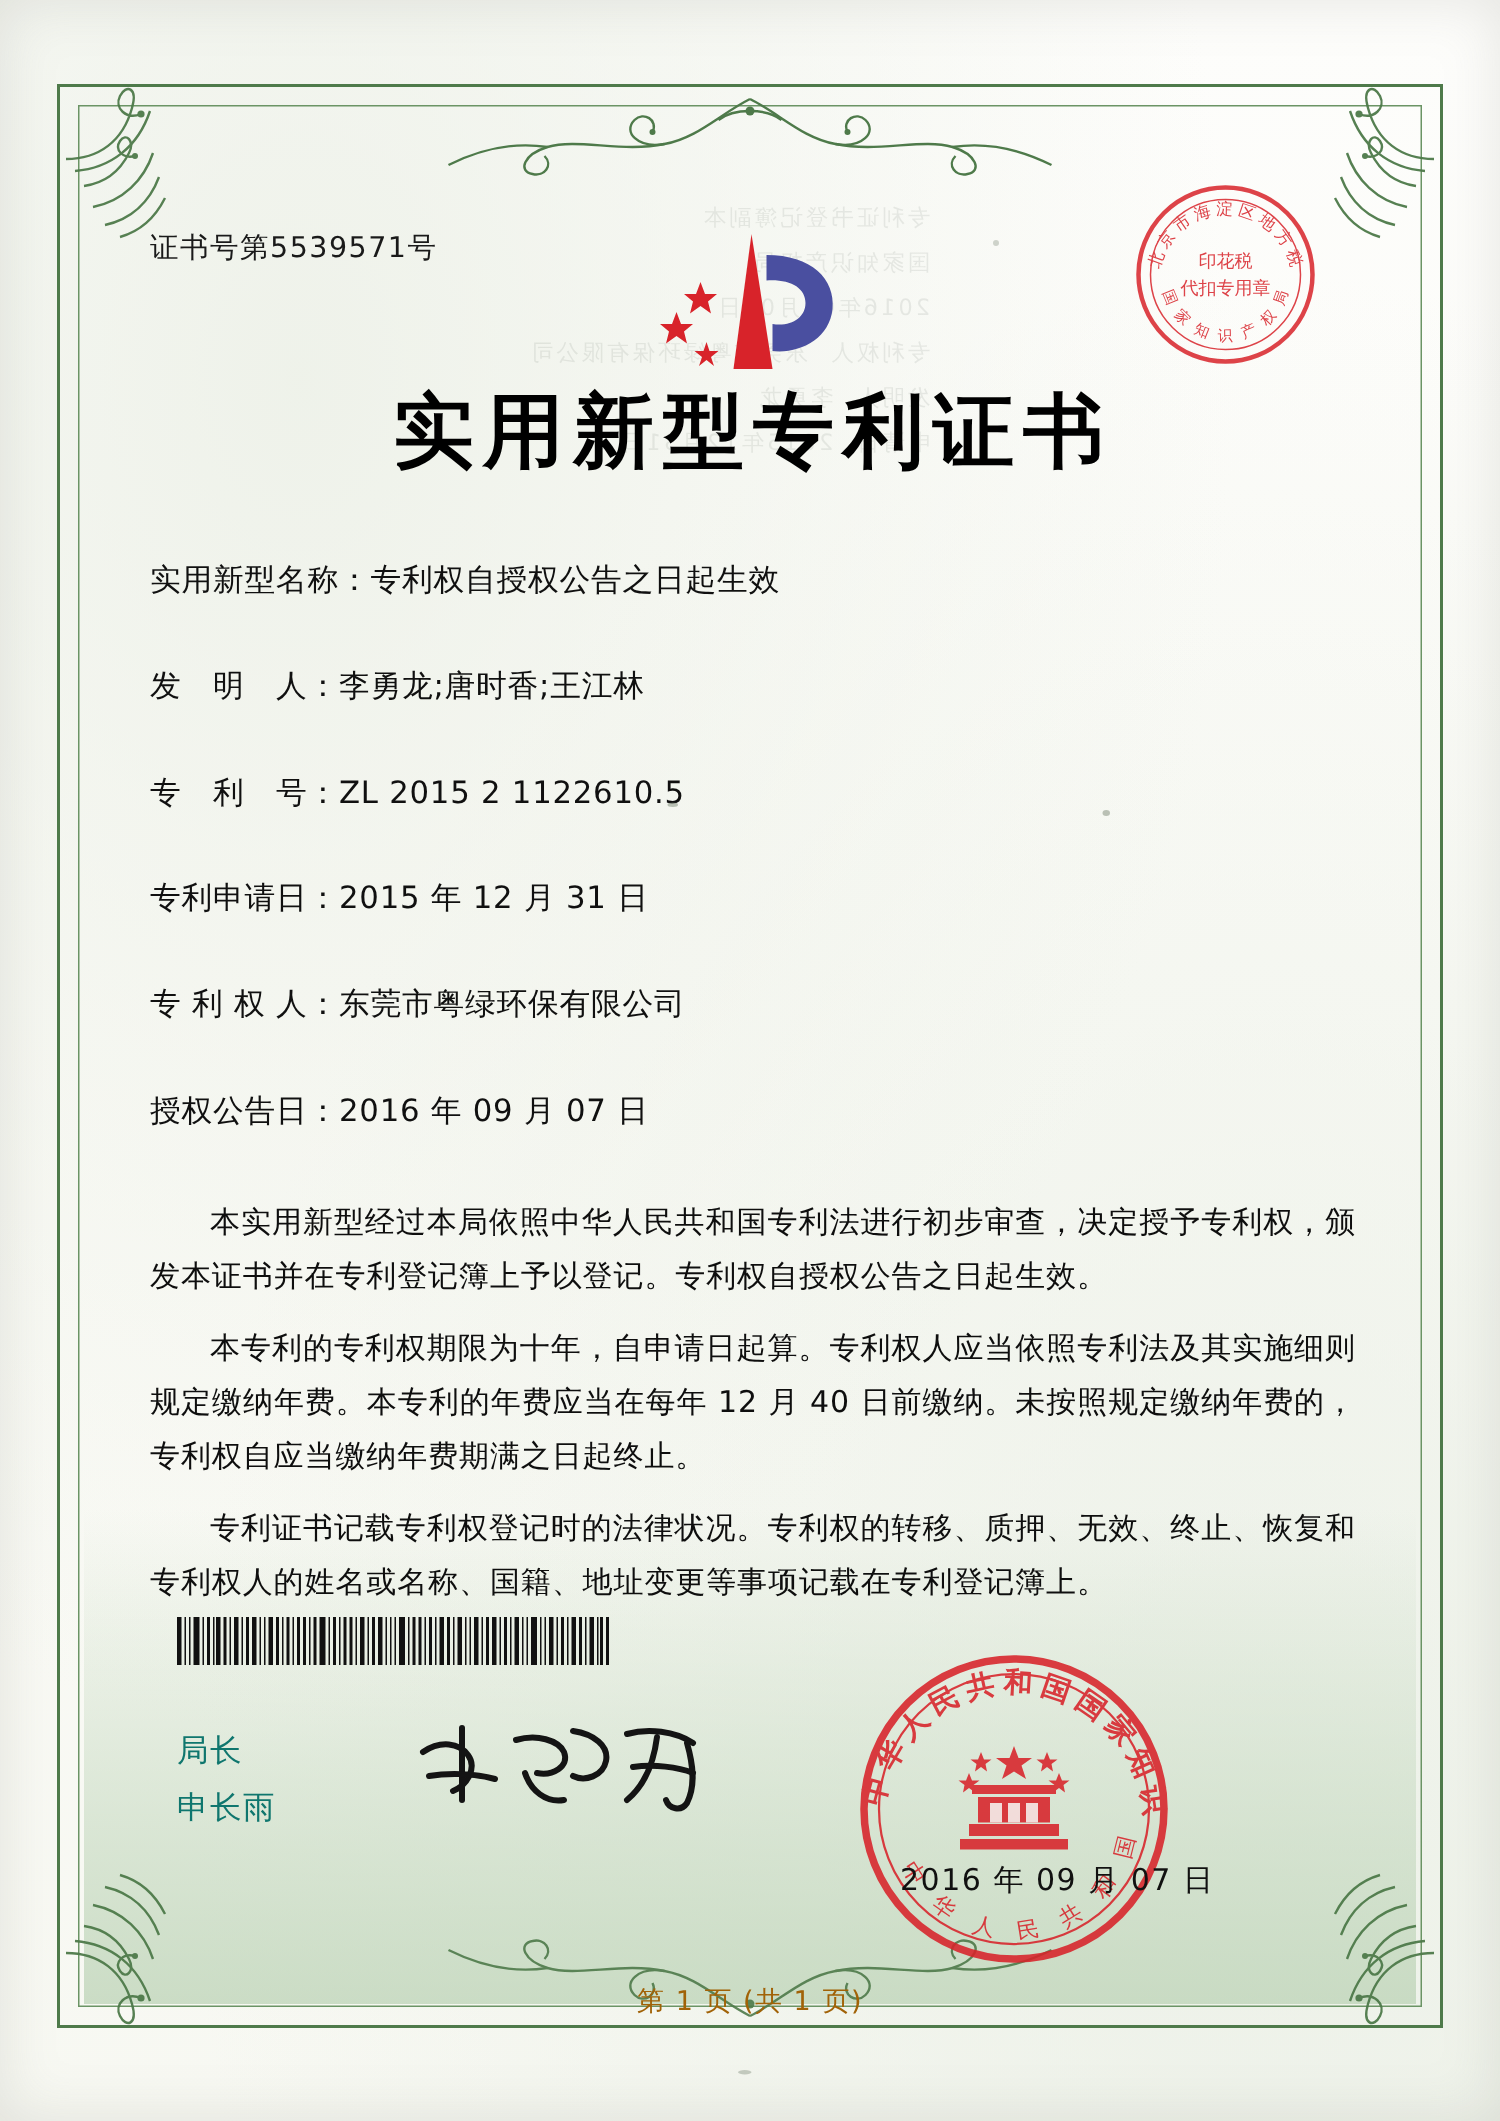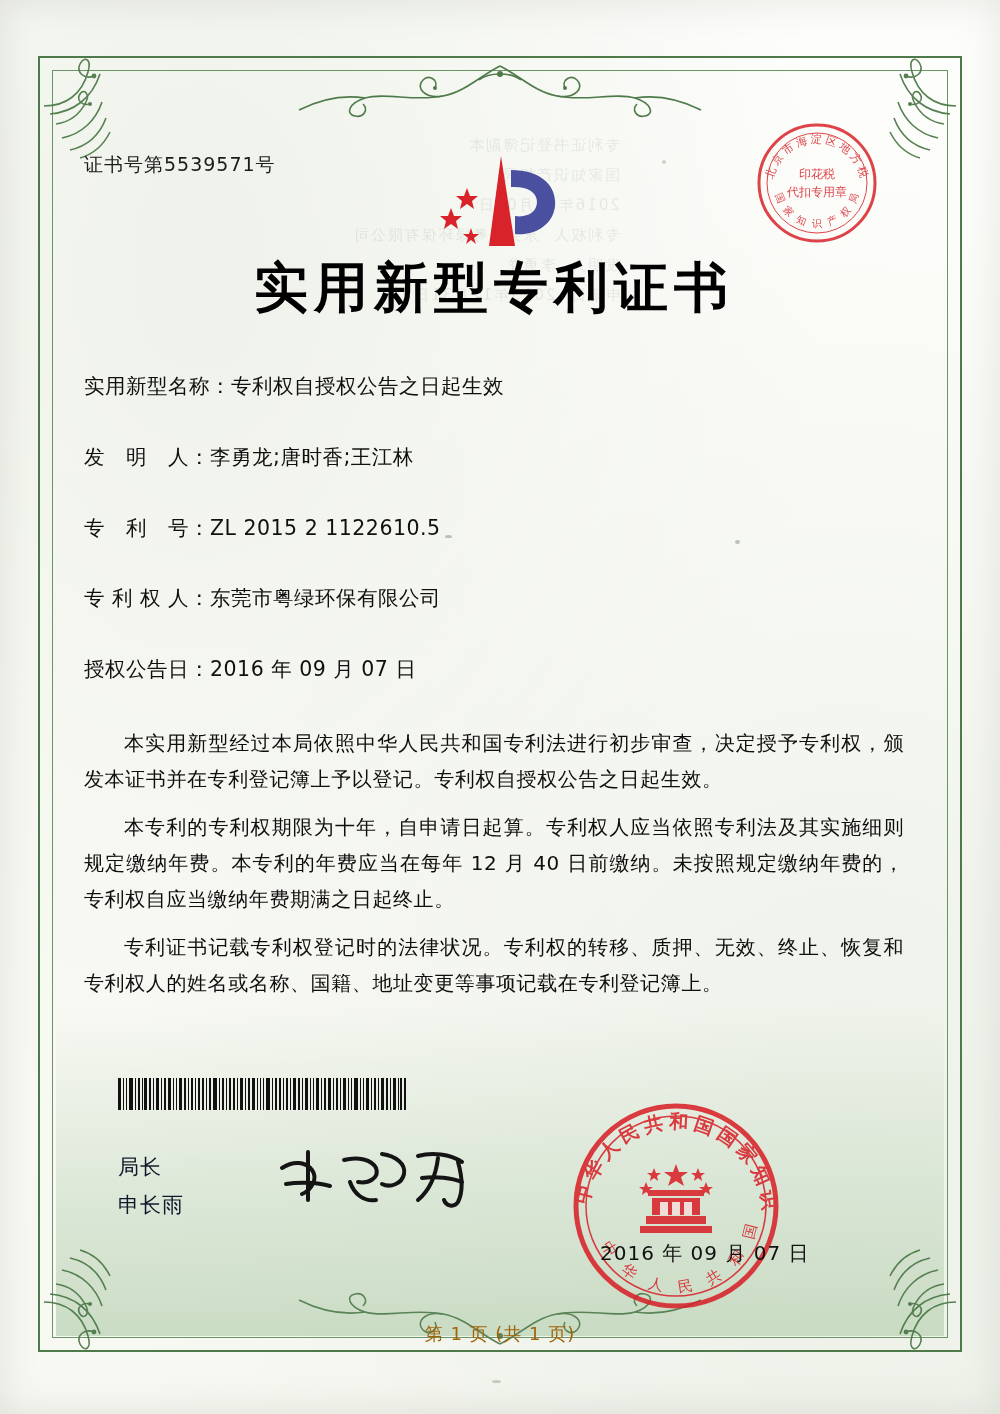--- a/index.html
+++ b/index.html
@@ -110,21 +110,21 @@
     right: 56px;
     bottom: 78px;
     height: 330px;
     background: linear-gradient(180deg, rgba(206,222,200,0) 0%, rgba(200,219,195,0.55) 55%, rgba(188,211,182,0.75) 100%);
     pointer-events: none;
   }
 
   
   .content {
     position: absolute;
-    left: 84px;
+    left: 100px;
     right: 96px;
     top: 110px;
     color: #111;
   }
   .cert-no {
     font-size: 19px;
     letter-spacing: 1px;
     color: #1a1a1a;
     margin-top: 42px;
     font-family: "DejaVu Sans", sans-serif;
@@ -189,21 +189,21 @@
     margin-right: 2px;
   }
 
   
   .sig-block {
     position: absolute;
     left: 118px;
     top: 1148px;
     font-size: 21px;
     line-height: 38px;
-    color: #0f172a;
+    color: #0f766e;
     letter-spacing: 1px;
   }
   .sig-script {
     position: absolute;
     left: 272px;
     top: 1138px;
     width: 230px;
     height: 80px;
     color: #111;
   }
@@ -390,20 +390,23 @@
       <div class="field">
         <span>实用新型名称：</span><span>专利权自授权公告之日起生效</span>
       </div>
       <div class="field">
         <span>发　明　人：</span><span>李勇龙;唐时香;王江林</span>
       </div>
       <div class="field">
         <span>专　利　号：</span><span>ZL 2015 2 1122610.5</span>
       </div>
       <div class="field">
+        <span>专利申请日：</span><span>2015 年 12 月 31 日</span>
+      </div>
+      <div class="field">
         <span>专 利 权 人：</span><span>东莞市粤绿环保有限公司</span>
       </div>
       <div class="field">
         <span>授权公告日：</span><span>2016 年 09 月 07 日</span>
       </div>
     </div>
 
     <div class="body-text">
       <p>本实用新型经过本局依照中华人民共和国专利法进行初步审查，决定授予专利权，颁发本证书并在专利登记簿上予以登记。专利权自授权公告之日起生效。</p>
       <p>本专利的专利权期限为十年，自申请日起算。专利权人应当依照专利法及其实施细则规定缴纳年费。本专利的年费应当在每年 12 月 40 日前缴纳。未按照规定缴纳年费的，专利权自应当缴纳年费期满之日起终止。</p>

